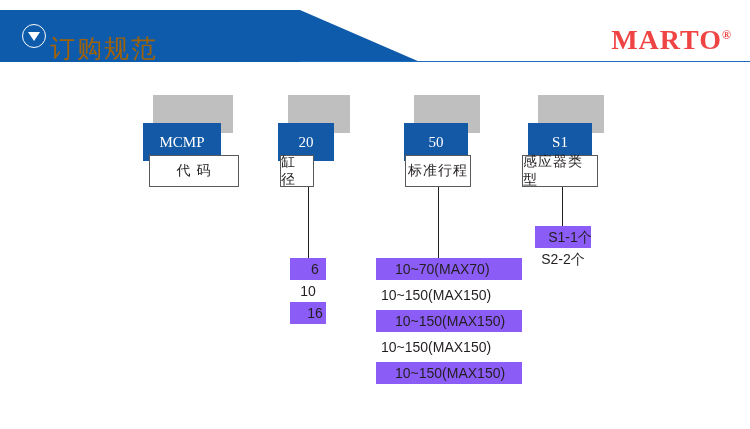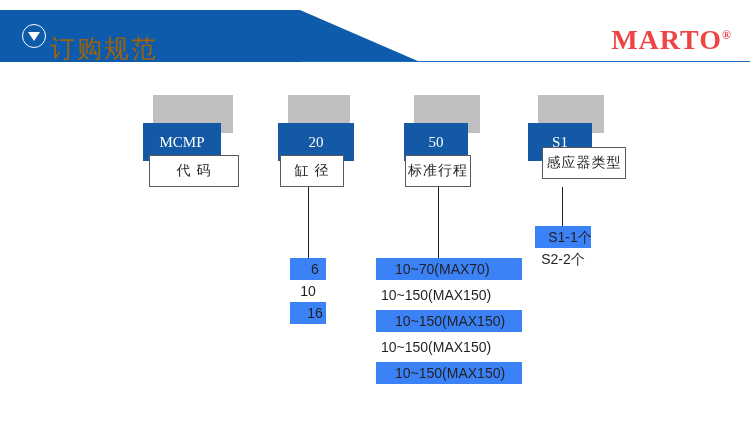--- a/index.html
+++ b/index.html
@@ -145,21 +145,21 @@
     color: #231F20;
     line-height: 22px;
     height: 22px;
     padding: 0 5px;
     display: flex;
     align-items: center;
     white-space: nowrap;
     box-sizing: border-box;
   }
   .option-item.hl {
-    background: #3b82f6;
+    background: #8b5cf6;
     padding-left: 19px;
   }
   .list-center .option-item {
     justify-content: center;
   }
   .list-left .option-item {
     justify-content: flex-start;
   }
   .opt-spacer {
     height: 4px;
@@ -191,23 +191,23 @@
   <div class="code-box-wrap">
     <div class="code-box-shadow" style="width:80px;"></div>
     <div class="code-box" style="width:78px;">MCMP</div>
   </div>
   <div class="label-box" style="left:6px; top:60px; width:90px;text-align:center;">代 码</div>
 </div>
 
 <div class="column" id="col-bore">
   <div class="code-box-wrap">
     <div class="code-box-shadow" style="width:62px;"></div>
-    <div class="code-box" style="width:76px;">20</div>
-  </div>
-  <div class="label-box" style="left:2px; top:60px; width:64px;">缸 径</div>
+    <div class="code-box" style="width:56px;">20</div>
+  </div>
+  <div class="label-box" style="left:2px; top:60px; width:34px;">缸 径</div>
   <div class="connector" style="left:30px; top:92px; height:71px;"></div>
   <div class="option-list list-center" style="left:12px; top:163px; width:36px;">
     <div class="option-item hl">6</div>
     <div class="option-item">10</div>
     <div class="option-item hl">16</div>
   </div>
 </div>
 
 <div class="column" id="col-stroke">
   <div class="code-box-wrap">
@@ -227,19 +227,19 @@
     <div class="opt-spacer"></div>
     <div class="option-item hl">10~150(MAX150)</div>
   </div>
 </div>
 
 <div class="column" id="col-sensor">
   <div class="code-box-wrap">
     <div class="code-box-shadow" style="width:66px;"></div>
     <div class="code-box" style="width:64px;">S1</div>
   </div>
-  <div class="label-box" style="left:-6px; top:52px; width:84px;margin-left:20px;">感应器类型</div>
+  <div class="label-box" style="left:-6px; top:60px; width:76px;">感应器类型</div>
   <div class="connector" style="left:34px; top:92px; height:39px;"></div>
   <div class="option-list list-center" style="left:7px; top:131px; width:56px;">
     <div class="option-item hl">S1-1个</div>
     <div class="option-item">S2-2个</div>
   </div>
 </div>
 
 </body></html>

